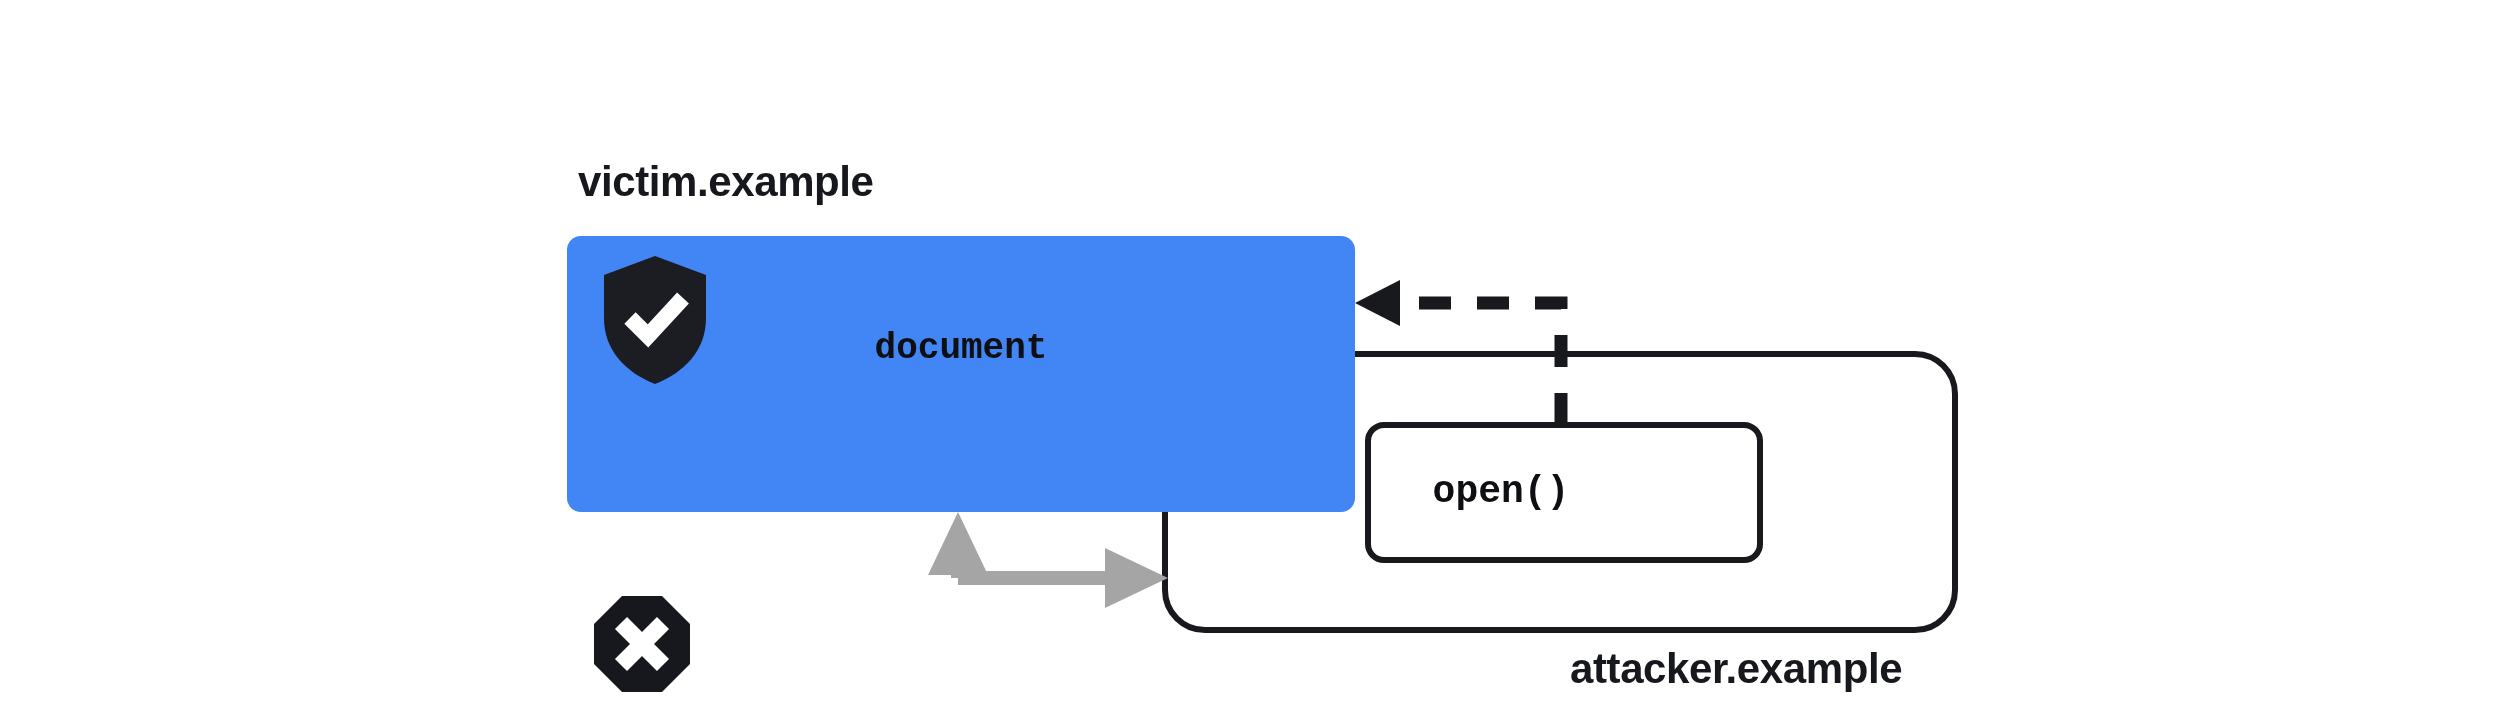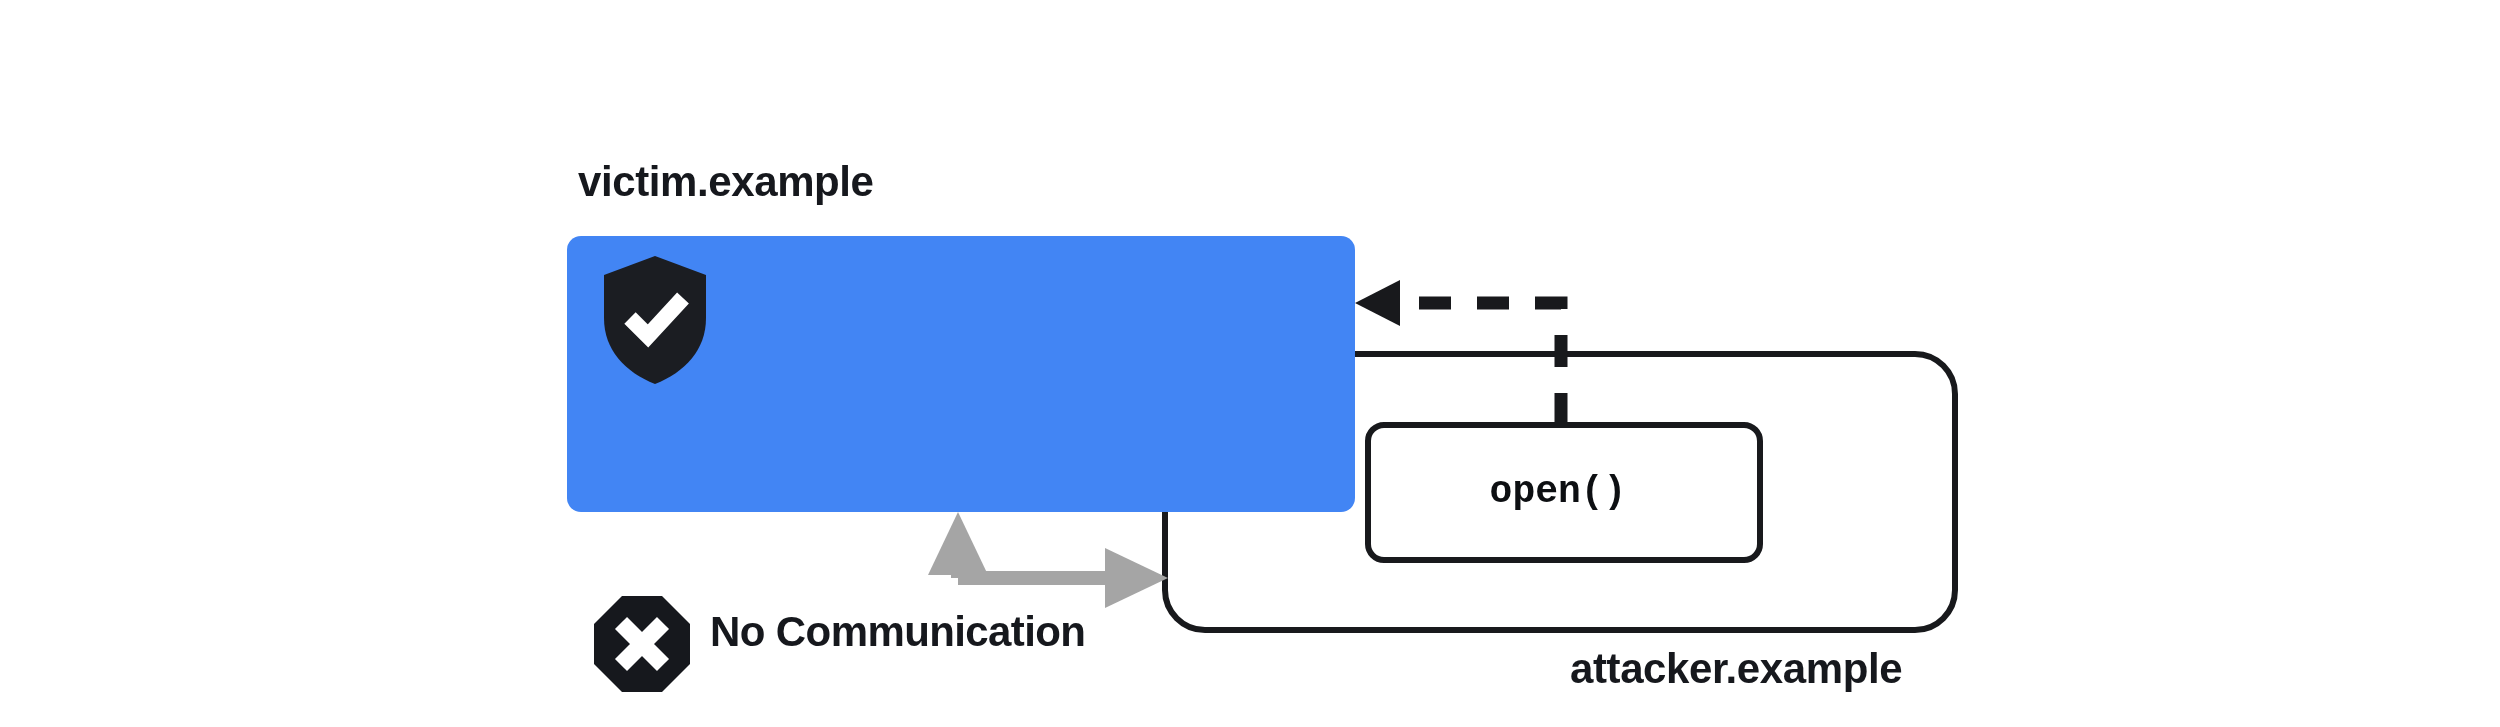--- a/index.html
+++ b/index.html
@@ -65,21 +65,21 @@
     width: 788px;
     font-size: 36px;
   }
   #coop-text {
     left: 567px;
     top: 375px;
     width: 788px;
     font-size: 38px;
   }
   #open-text {
-    left: 1362px;
+    left: 1305px;
     top: 470px;
     width: 392px;
     font-size: 38px;
   }
 </style>
 </head>
 <body>
 
 <div id="canvas">
 
@@ -114,19 +114,19 @@
     <g>
       <polygon points="622,596 662,596 690,624 690,664 662,692 622,692 594,664 594,624" fill="#16181d"></polygon>
       <path d="M621 623 L663 665 M663 623 L621 665" stroke="#ffffff" stroke-width="17" stroke-linecap="butt"></path>
     </g>
   </svg>
 
   <div class="lbl" id="victim-label">victim.example</div>
 
   <div class="lbl" id="attacker-label">attacker.example</div>
 
+  <div class="mono" id="doc-text">document</div>
 
 
   <div class="mono" id="open-text">open()</div>
 
-  <div class="lbl" id="nocomm-label">No Communication</div>
 
 </div>
 
 </body></html>

